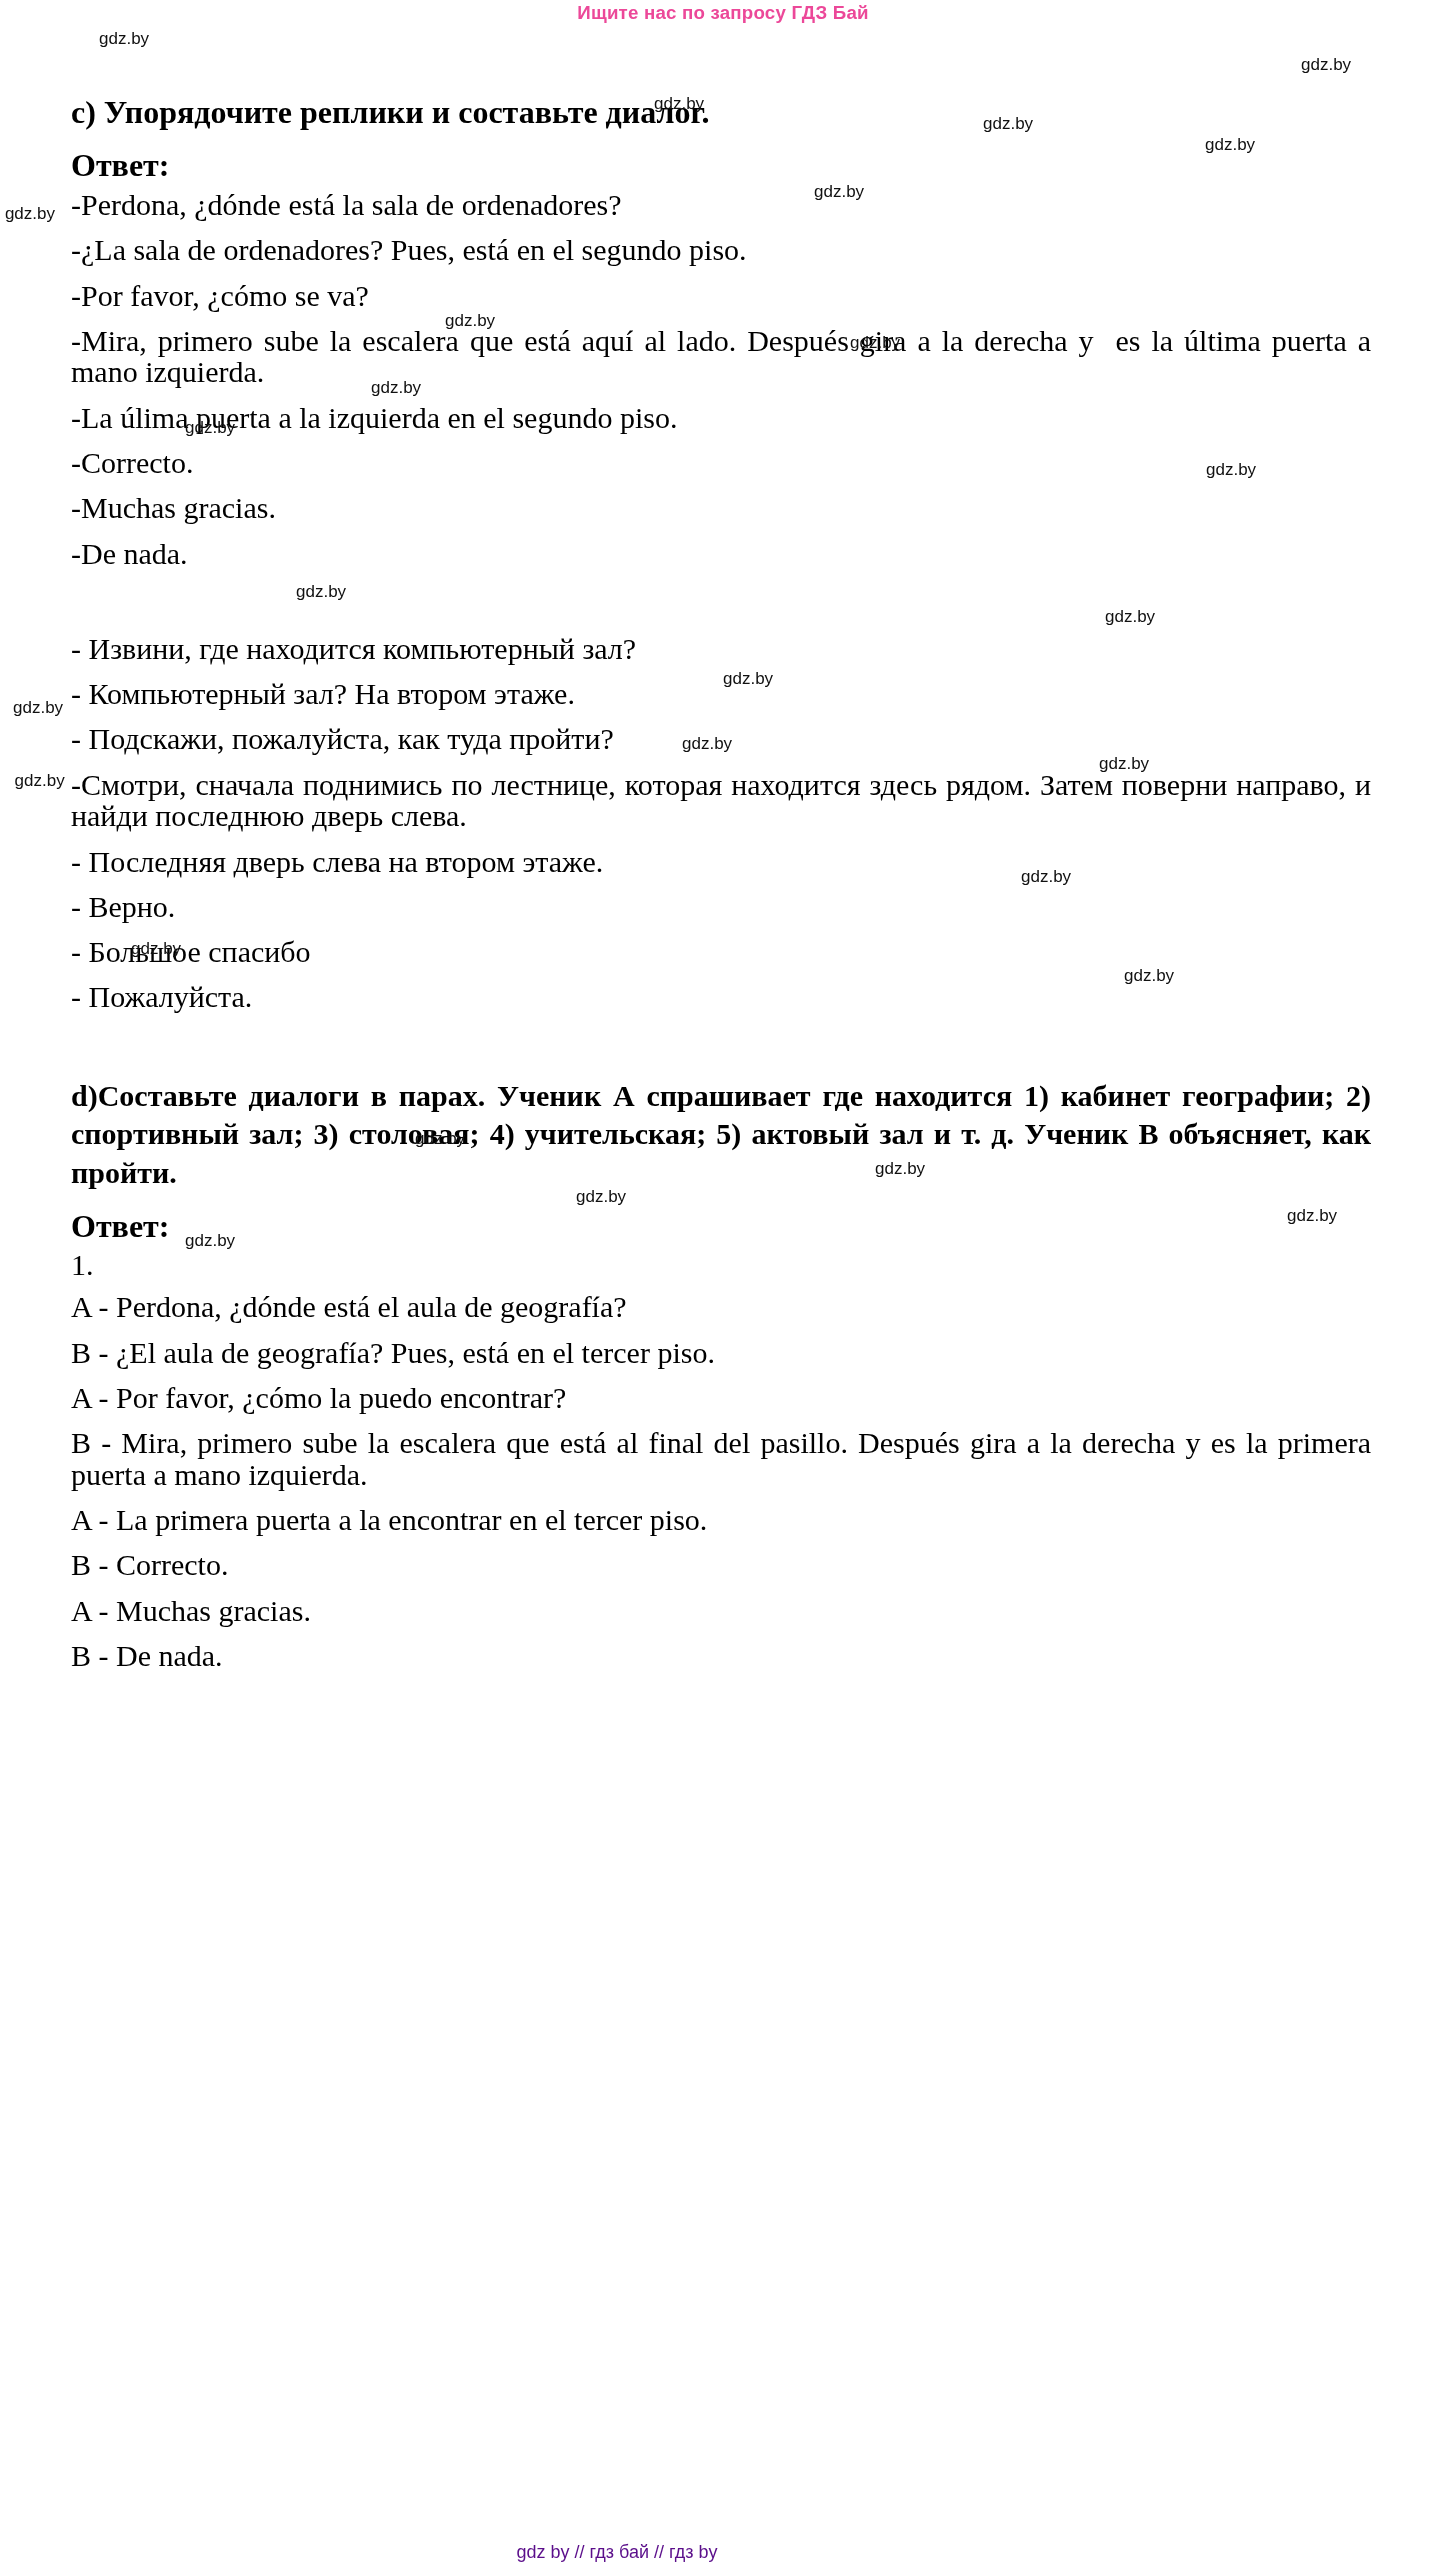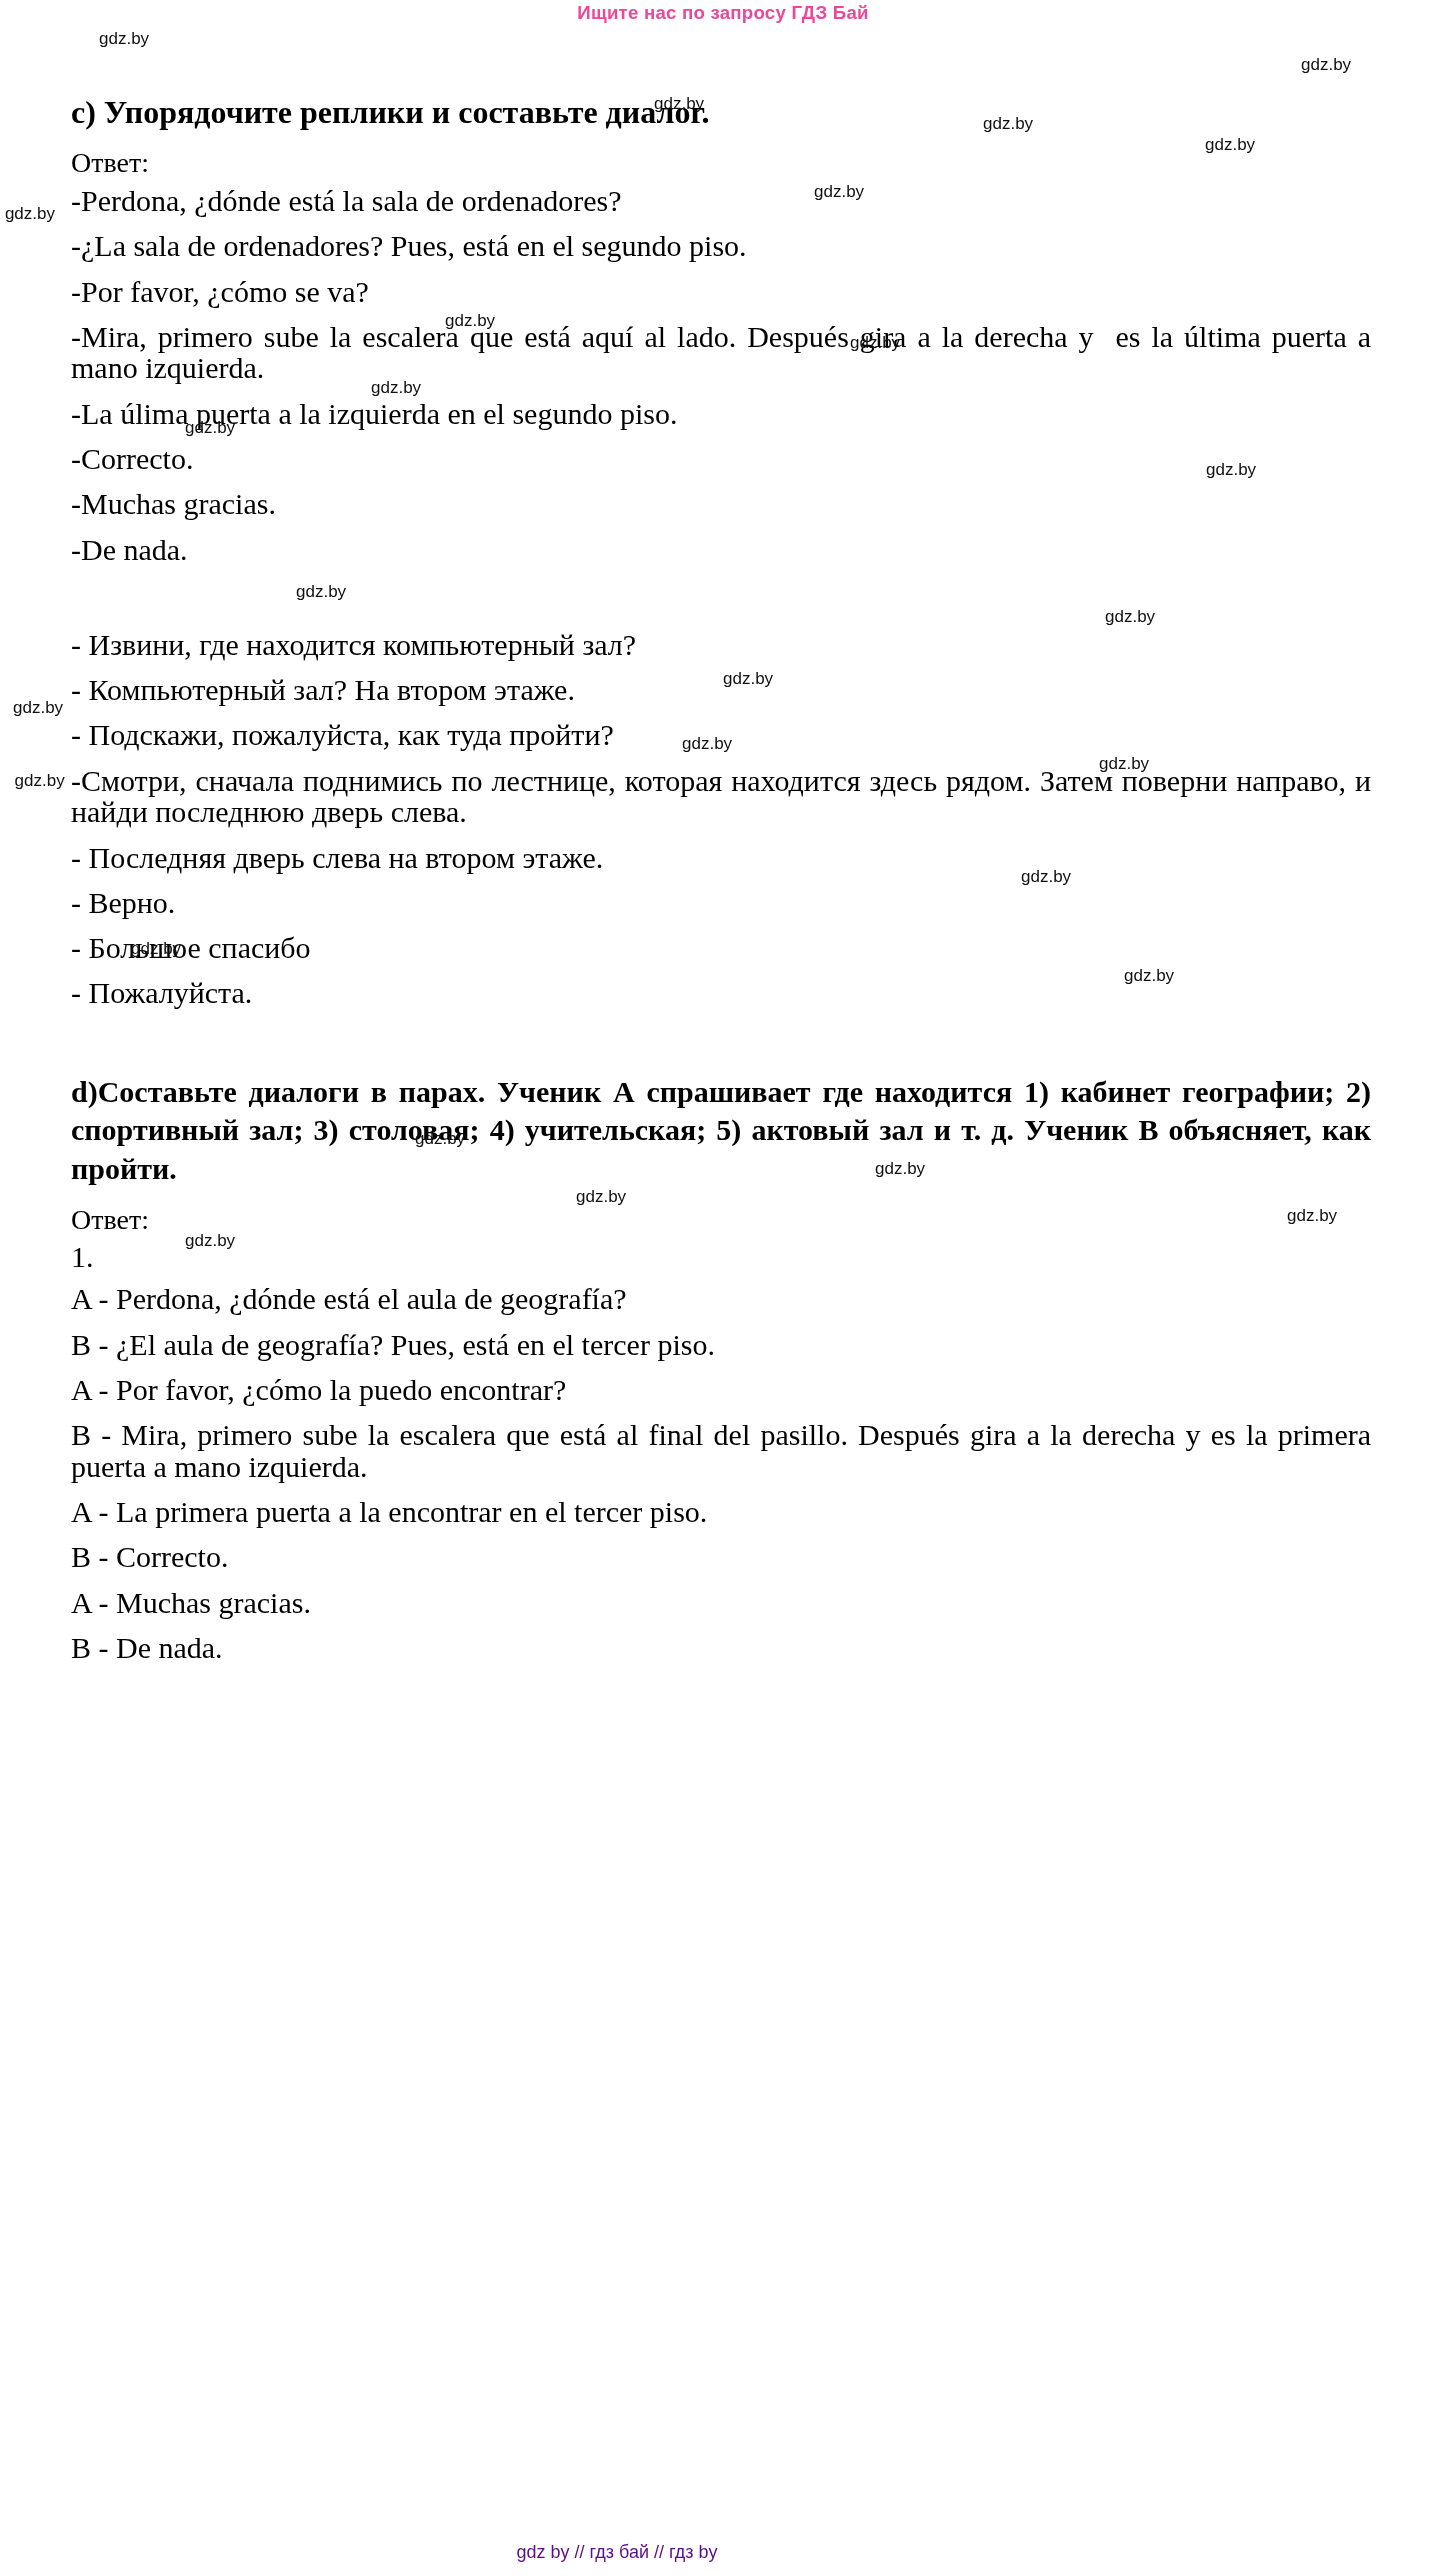--- a/index.html
+++ b/index.html
@@ -66,22 +66,22 @@
     width: 1300px;
   }
 
   .hdr {
     font-weight: bold;
     font-size: 32px;
     line-height: 1.0;
     margin: 0 0 21px 0;
   }
   .answer-label {
-    font-weight: normal;
-    font-size: 28px;
+    font-weight: bold;
+    font-size: 32px;
     line-height: 1.0;
     margin: 0 0 8px 0;
   }
   .line {
     font-size: 30px;
     line-height: 1.05;
     margin: 0 0 13.8px 0;
     white-space: pre-wrap;
   }
   .line.just {

